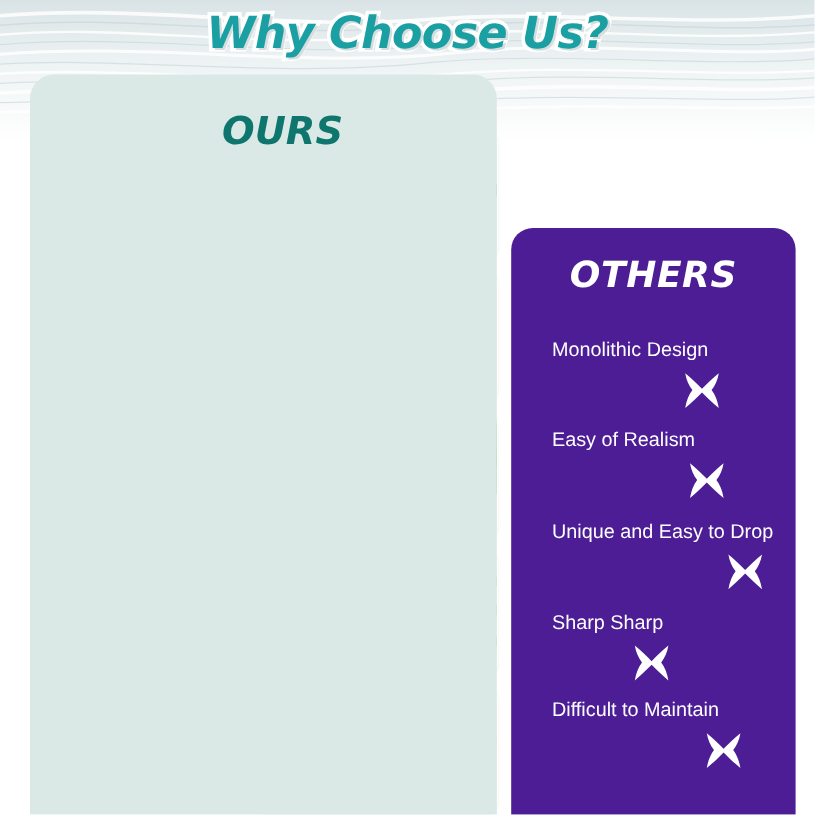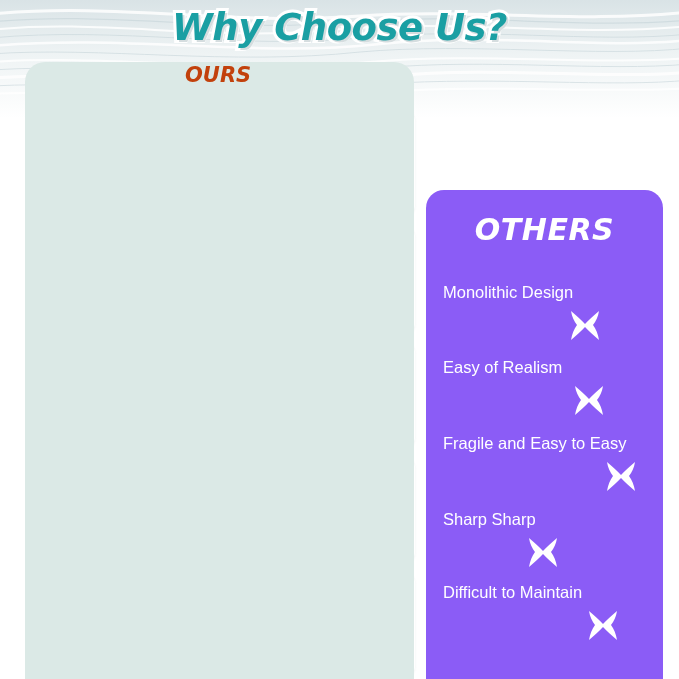--- a/index.html
+++ b/index.html
@@ -71,28 +71,28 @@
     top: 62px;
     width: 389px;
     height: 617px;
     background: #dbe9e6;
     border-radius: 20px 20px 0 0;
     z-index: 2;
   }
   .ours-heading {
     position: absolute;
     left: 160px;
-    top: 1px;
+    top: 28px;
     width: 180px;
     text-align: left;
     font-family: "DejaVu Sans", sans-serif;
-    font-size: 21px;
+    font-size: 32px;
     font-weight: bold;
     font-style: italic;
-    color: #c2410c;
+    color: #0f766e;
     letter-spacing: 0px;
   }
 
   
   .ours-row {
     position: absolute;
     left: 0;
     width: 389px;
   }
   .ours-label {
@@ -121,21 +121,21 @@
   }
   .photo svg { display:block; width:100%; height:100%; }
 
   
   .others-panel {
     position: absolute;
     left: 426px;
     top: 190px;
     width: 237px;
     height: 489px;
-    background: #8b5cf6;
+    background: #4c1d95;
     border-radius: 18px 18px 0 0;
     z-index: 2;
   }
   .others-heading {
     position: absolute;
     left: 0;
     top: 22px;
     width: 237px;
     text-align: center;
     font-family: "DejaVu Sans", sans-serif;
@@ -145,21 +145,21 @@
     color: #ffffff;
     letter-spacing: 0.5px;
   }
   .others-row {
     position: absolute;
     left: 0;
     width: 237px;
   }
   .others-label {
     position: absolute;
-    left: 17px;
+    left: 34px;
     color: #ffffff;
     font-size: 16.5px;
     font-family: "Liberation Sans", sans-serif;
     white-space: nowrap;
   }
   .xmark {
     position: absolute;
     width: 34px;
     height: 34px;
   }
@@ -503,21 +503,21 @@
     <div class="others-row" style="top:168px;">
       <div class="others-label">Easy of Realism</div>
       <div class="xmark" style="left:146px; top:26px;">
         <svg viewBox="0 0 34 34">
           <path d="M3,2 C8,6 13,11 17,15 C21,11 26,6 31,2 C30,8 28,12 25,16 C28,20 30,25 31,31 C26,27 21,22 17,18 C13,22 8,27 3,31 C4,25 6,20 9,16 C6,12 4,8 3,2 Z" fill="#ffffff"></path>
         </svg>
       </div>
     </div>
 
     <div class="others-row" style="top:244px;">
-      <div class="others-label">Fragile and Easy to Easy</div>
+      <div class="others-label">Unique and Easy to Drop</div>
       <div class="xmark" style="left:178px; top:26px;">
         <svg viewBox="0 0 34 34">
           <path d="M3,2 C8,6 13,11 17,15 C21,11 26,6 31,2 C30,8 28,12 25,16 C28,20 30,25 31,31 C26,27 21,22 17,18 C13,22 8,27 3,31 C4,25 6,20 9,16 C6,12 4,8 3,2 Z" fill="#ffffff"></path>
         </svg>
       </div>
     </div>
 
     <div class="others-row" style="top:320px;">
       <div class="others-label">Sharp Sharp</div>
       <div class="xmark" style="left:100px; top:26px;">

